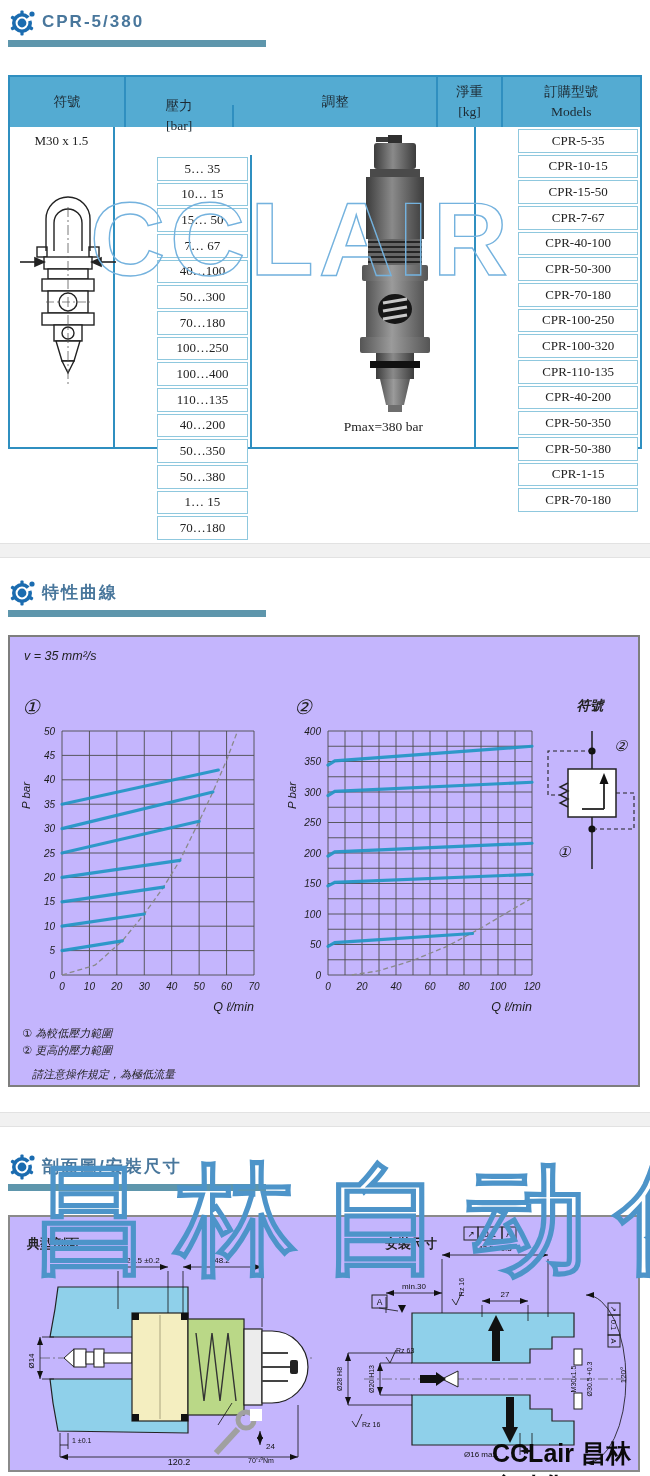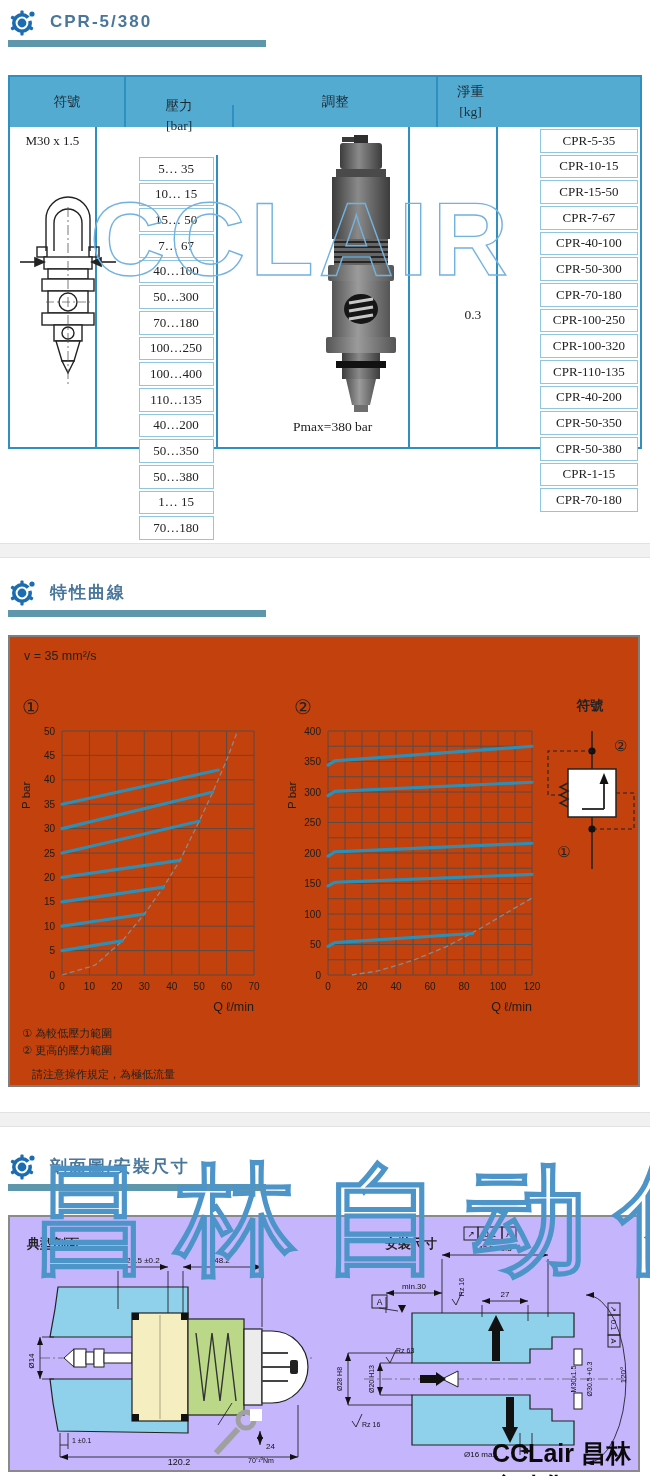--- a/index.html
+++ b/index.html
@@ -1,19 +1,19 @@
 <!DOCTYPE html>
 <html><head>
 <meta charset="utf-8">
 <style>
   html,body{margin:0;padding:0;background:#fff;}
   .page{position:relative;width:650px;height:1476px;background:#fff;overflow:hidden;
         font-family:"Liberation Sans",sans-serif;}
   
-  .sec-header{position:absolute;left:8px;display:flex;align-items:center;gap:10px;z-index:3;}
+  .sec-header{position:absolute;left:8px;display:flex;align-items:center;gap:2px;z-index:3;}
   .sec-title{font-size:17px;font-weight:bold;letter-spacing:2px;color:#49779c;
              font-family:"Liberation Sans",sans-serif;}
   .title-bar{position:absolute;left:8px;width:258px;height:7px;background:#5e96ac;z-index:3;}
   .divider{position:absolute;left:0;width:650px;height:13px;background:#f1f1f1;
            border-top:1px solid #e2e2e2;border-bottom:1px solid #e2e2e2;}
   
   .spec-table{position:absolute;left:8px;top:75px;width:630px;border:2px solid #2f8fc0;z-index:1;}
   .t-head{display:flex;height:50px;background:#54abd2;}
   .t-head .th{box-sizing:border-box;border-right:2px solid #2f8fc0;display:flex;flex-direction:column;
               align-items:center;justify-content:center;color:#1d2a33;
@@ -33,21 +33,21 @@
   .weight-val{position:absolute;top:180px;width:100%;text-align:center;
               font-family:"Liberation Serif",serif;font-size:13.5px;color:#222;}
   
   .watermark{position:absolute;white-space:nowrap;font-weight:bold;color:transparent;
              -webkit-text-stroke:1.4px #74b2de;z-index:5;pointer-events:none;
              font-family:"Liberation Sans",sans-serif;}
   .wm1{left:90px;top:180px;font-size:104px;letter-spacing:5px;}
   .wm2{left:30px;top:1140px;font-size:120px;letter-spacing:26px;-webkit-text-stroke:1.4px #4d94c9;}
   
   .curve-box{position:absolute;left:8px;top:635px;width:628px;height:448px;
-             border:2px solid #7e7e7e;background:#c2410c;z-index:2;}
+             border:2px solid #7e7e7e;background:#c4b5fd;z-index:2;font-style:italic;}
   .viscosity{position:absolute;left:14px;top:12px;font-size:12.5px;color:#222;}
   .chart{position:absolute;}
   .chart-badge{position:absolute;font-size:20px;color:#222;z-index:3;}
   .symbol-title{position:absolute;left:524px;top:60px;width:112px;text-align:center;
                 font-size:13.5px;font-weight:600;color:#222;}
   .notes{position:absolute;left:12px;top:388px;}
   .note-line{font-size:11px;color:#222;line-height:1.55;font-family:"DejaVu Sans",sans-serif;}
   .notes div.note-line:nth-of-type(3){margin-top:7px;padding-left:10px;}
   
   .sec3-box{position:absolute;left:8px;top:1215px;width:628px;height:253px;
@@ -91,20 +91,24 @@
       <div class="th c2">
         <span>壓力</span>
         <span>[bar]</span>
       </div>
       <div class="th c3">
         <span>調整</span>
       </div>
       <div class="th c4">
         <span>淨重</span>
         <span>[kg]</span>
+      </div>
+      <div class="th c5">
+        <span>訂購型號</span>
+        <span>Models</span>
       </div>
     </div>
     <div class="t-body">
 
       <div class="t-col c1">
         <div class="symbol-text">M30 x 1.5</div>
         <svg width="100" height="240" viewBox="0 0 100 240" style="position:absolute;left:8px;top:28px">
           <g stroke="#222" fill="none" stroke-width="1.4">
             <path d="M28,96 V64 A22,22 0 0 1 72,64 V96"></path>
             <path d="M36,96 V68 A14,14 0 0 1 64,68 V96"></path>
@@ -190,23 +194,20 @@
           </g>
           <rect x="30" y="204" width="70" height="16" rx="2" fill="url(#gbody2)"></rect>
           <rect x="46" y="220" width="38" height="26" fill="url(#gbody)"></rect>
           <rect x="40" y="228" width="50" height="7" fill="#111"></rect>
           <path d="M50,246 H80 L74,272 H56 Z" fill="url(#gbody2)"></path>
           <rect x="58" y="272" width="14" height="7" fill="#6e6e6e"></rect>
         </svg>
         <div class="pmax-text">Pmax=380 bar</div>
       </div>
 
-      <div class="t-col c4">
-        <div class="weight-val">0.3</div>
-      </div>
 
       <div class="t-col c5">
         <div class="rows">
 
         <div class="cellrow">CPR-5-35</div>
             <div class="cellrow">CPR-10-15</div>
             <div class="cellrow">CPR-15-50</div>
             <div class="cellrow">CPR-7-67</div>
             <div class="cellrow">CPR-40-100</div>
             <div class="cellrow">CPR-50-300</div>

